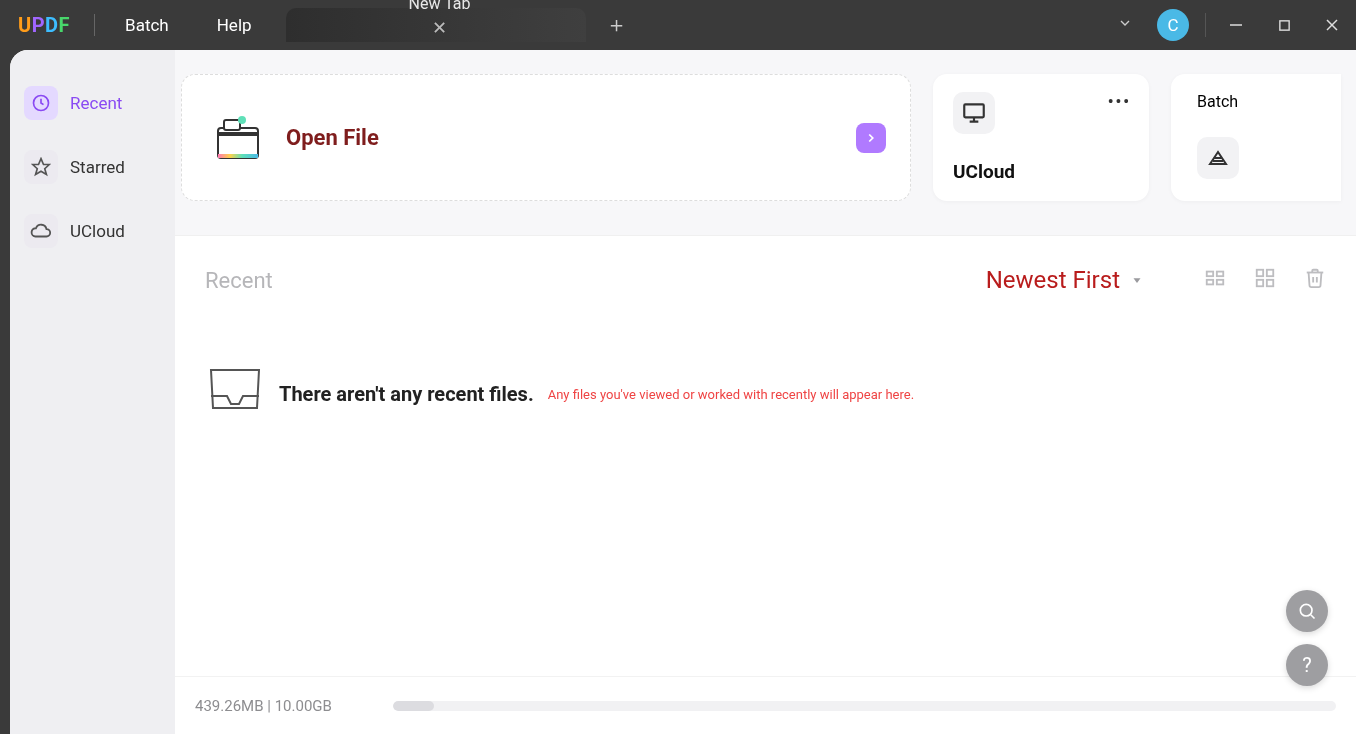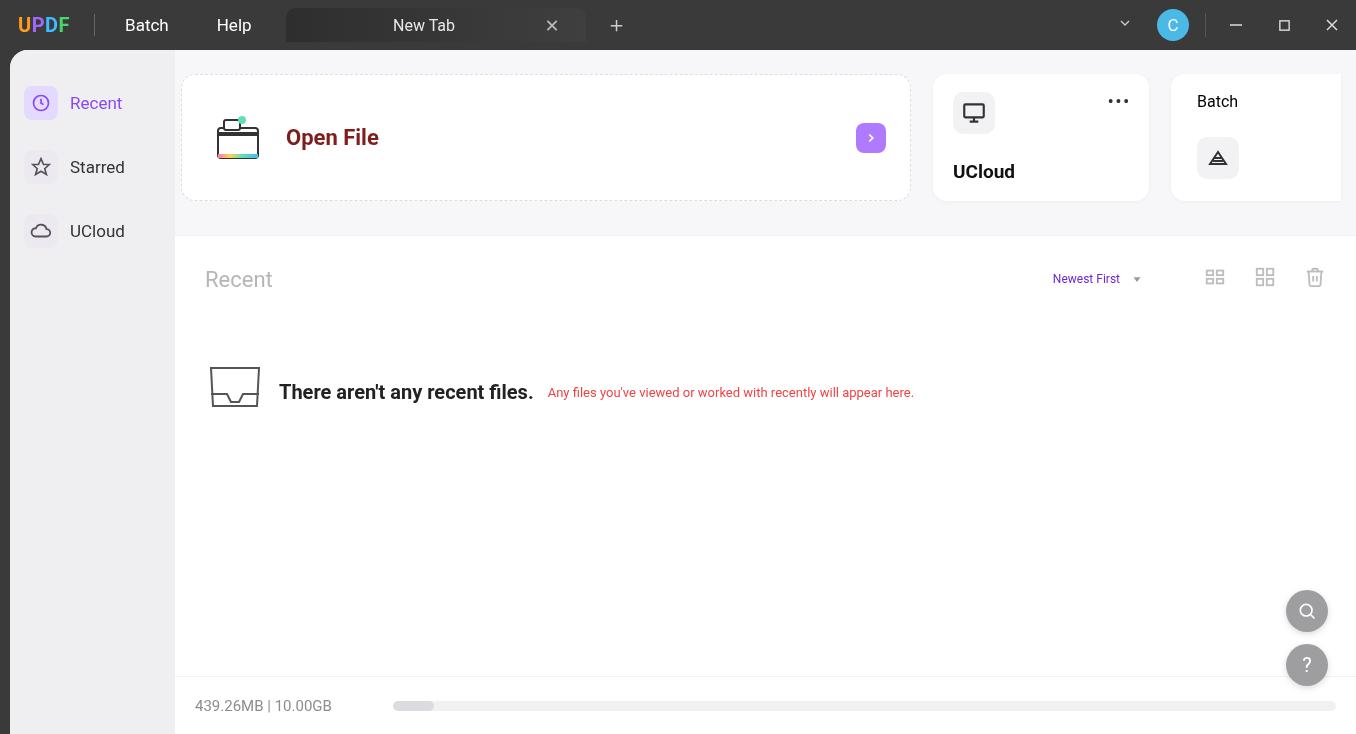--- a/index.html
+++ b/index.html
@@ -10,21 +10,21 @@
   .logo { padding: 0 18px; font-weight: 700; font-size: 20px; letter-spacing: 0.5px; display: flex; }
   .logo span:nth-child(1){color:#ff9c1a;}
   .logo span:nth-child(2){color:#a066ff;}
   .logo span:nth-child(3){color:#3dbdff;}
   .logo span:nth-child(4){color:#48d66b;}
   .vdiv { width:1px; height:22px; background:#666; margin: 0 6px; }
   .menu-item { padding: 0 24px; font-size: 17px; cursor: pointer; }
   .tab {
     display:flex; align-items:center; height:34px; background: linear-gradient(to right,#2e2e2e,#3f3f3f);
     border-top-left-radius:10px; border-top-right-radius:10px; padding: 0 18px 0 26px; margin-left:10px;
-    min-width: 300px; justify-content: space-between;
+    min-width: 300px; justify-content: flex-end; flex-direction: column;
   }
   .tab-label { color:#e8e8e8; font-size:16px; text-align:center; flex:1; }
   .tab-close { color:#bbb; font-size:18px; padding:4px 8px; cursor:pointer;}
   .tab-add { color:#ccc; font-size:22px; padding:0 20px; cursor:pointer;}
   .title-spacer { flex:1; }
   .chev-down { padding:0 14px; color:#ccc; font-size:16px; cursor:pointer;}
   .avatar {
     width:32px; height:32px; border-radius:50%; background:#4ab9e6; color:#fff;
     display:flex; align-items:center; justify-content:center; font-size:17px; margin:0 10px; cursor:pointer;
   }
@@ -80,21 +80,21 @@
     padding:18px 22px 20px 26px; display:flex; flex-direction:column; gap:26px;
   }
 
   .recent-section {
     flex:1; background:#ffffff; border-top:1px solid #f0f0f0; margin-top:10px;
     display:flex; flex-direction:column; padding:30px 30px 0 30px; position:relative;
   }
   .recent-head { display:flex; align-items:center; }
   .recent-title { font-size:22px; color:#b6b6b9; }
   .recent-spacer { flex:1; }
-  .sort-dd { font-size:12px; color:#6d28d9; display:flex; align-items:center; gap:10px; cursor:pointer; }
+  .sort-dd { font-size:24px; color:#b91c1c; display:flex; align-items:center; gap:10px; cursor:pointer; }
   .view-toggle { margin-left:60px; display:flex; gap:28px; align-items:center; }
   .vt-btn { color:#bdbdc0; cursor:pointer; }
 
   .empty-state {
     margin-top:70px; display:flex; flex-direction:row; align-items:center; gap:14px;
   }
   .empty-ic { color:#777; }
   .empty-title { font-size:20px; font-weight:700; color:#222; }
   .empty-sub { font-size:13px; color:#ef4444; }
 

